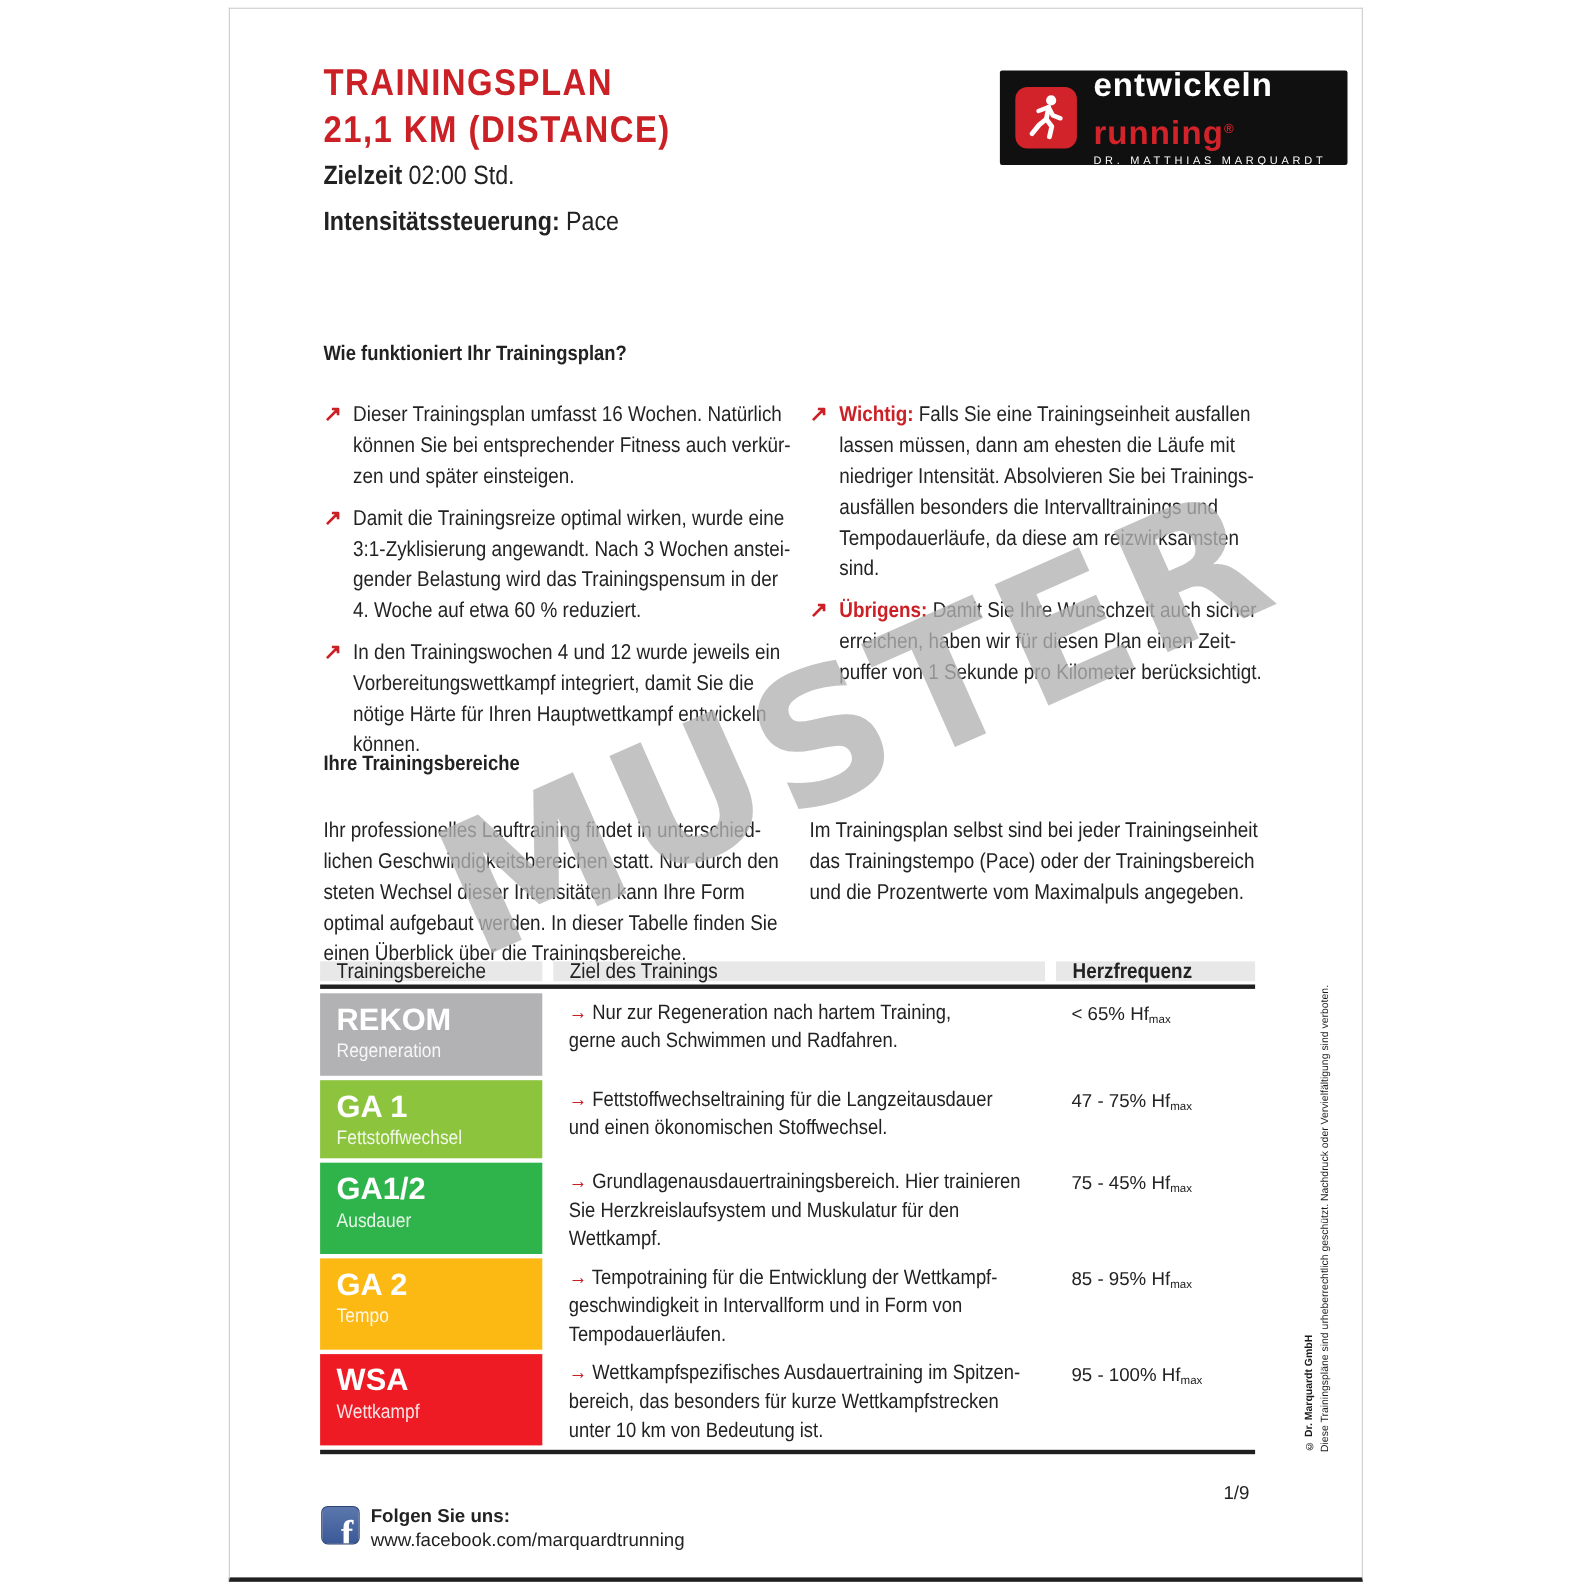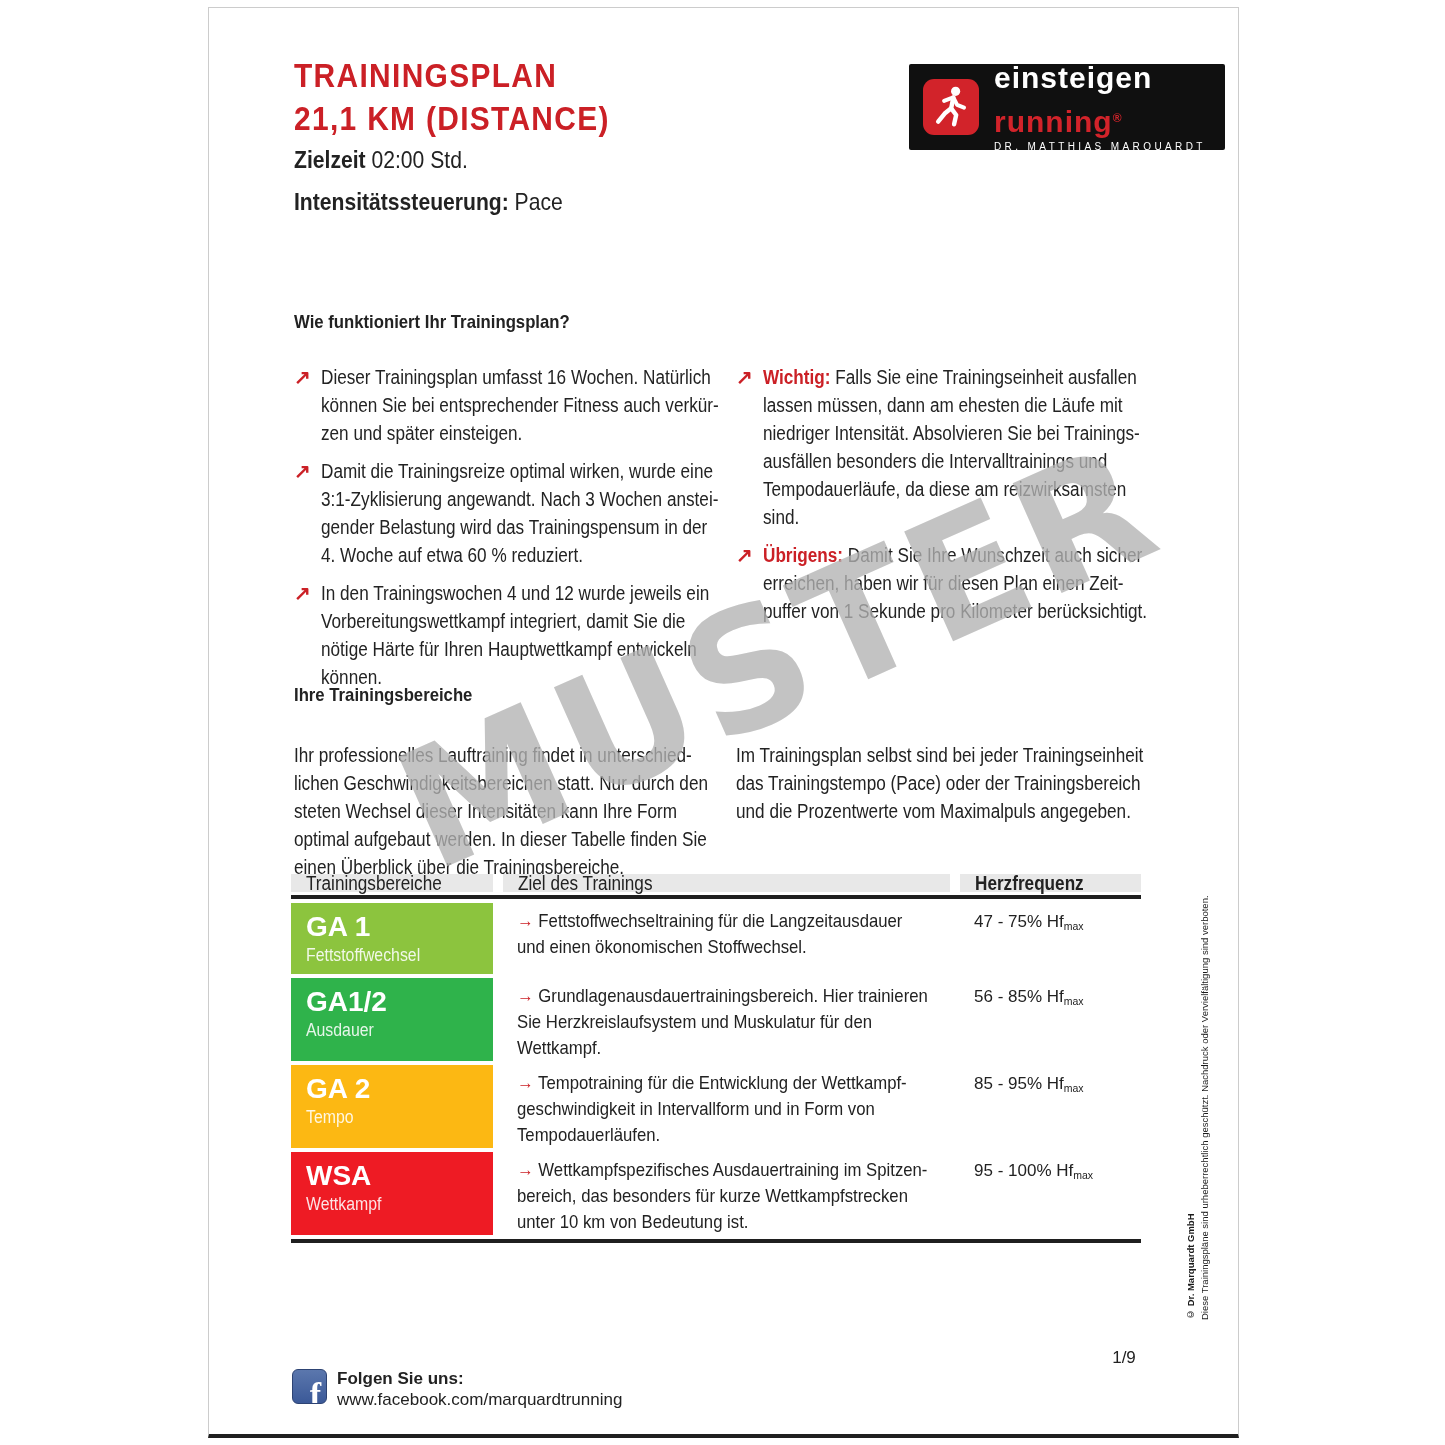--- a/index.html
+++ b/index.html
@@ -96,21 +96,21 @@
   <div class="abs logo">
     <div class="logo-icon">
       <svg viewBox="0 0 24 24" width="46" height="46" aria-hidden="true">
         <circle cx="14.4" cy="3.8" r="2.4" fill="#ffffff"></circle>
         <path d="M8.4 8.8 L13.2 7.0 L15.2 10.9 L18.8 12.3" stroke="#ffffff" stroke-width="2.1" fill="none" stroke-linecap="round" stroke-linejoin="round"></path>
         <path d="M13.2 7.0 L12.1 12.7 L14.7 16.2 L13.6 21.0" stroke="#ffffff" stroke-width="2.3" fill="none" stroke-linecap="round" stroke-linejoin="round"></path>
         <path d="M12.1 12.7 L8.7 15.4 L5.3 19.6" stroke="#ffffff" stroke-width="2.3" fill="none" stroke-linecap="round" stroke-linejoin="round"></path>
       </svg>
     </div>
     <div class="logo-text">
-      <div class="logo-b1">einsteigen</div>
+      <div class="logo-b1">entwickeln</div>
       <div class="logo-b2"><span>running</span><span class="logo-reg">®</span></div>
       <div class="logo-sub">DR. MATTHIAS MARQUARDT</div>
     </div>
   </div>
 
   <div class="abs h2 sec1-h"><span class="cond">Wie funktioniert Ihr Trainingsplan?</span></div>
 
   <div class="abs bullets-left">
     <div class="bullet">
         <span class="bullet-arrow">↗</span>
@@ -170,34 +170,40 @@
       <div class="thcell thc2">
           <span class="cond">Ziel des Trainings</span>
         </div>
       <div class="thcell thc3">
           <span class="cond">Herzfrequenz</span>
         </div>
     </div>
     <div class="rule"></div>
     <div class="tbody">
 
+      <div class="trow r0">
+        <div class="zone-cell" style="background-color: rgb(178, 178, 180);"><div class="zone-name">REKOM</div><div class="zone-sub cond">Regeneration</div></div>
+        <div class="desc-cell"><span class="dtext cond"><span class="darrow">→</span> <span>Nur zur Regeneration nach hartem Training,
+gerne auch Schwimmen und Radfahren.</span></span></div>
+        <div class="hf-cell"><span>&lt; 65% Hf</span><span class="hfsub">max</span></div>
+      </div>
 
       <div class="trow r1">
         <div class="zone-cell" style="background-color: rgb(140, 196, 62);"><div class="zone-name">GA 1</div><div class="zone-sub cond">Fettstoffwechsel</div></div>
         <div class="desc-cell"><span class="dtext cond"><span class="darrow">→</span> <span>Fettstoffwechseltraining für die Langzeitausdauer
 und einen ökonomischen Stoffwechsel.</span></span></div>
         <div class="hf-cell"><span>47 - 75% Hf</span><span class="hfsub">max</span></div>
       </div>
 
       <div class="trow r2">
         <div class="zone-cell" style="background-color: rgb(47, 179, 75);"><div class="zone-name">GA1/2</div><div class="zone-sub cond">Ausdauer</div></div>
         <div class="desc-cell"><span class="dtext cond"><span class="darrow">→</span> <span>Grundlagenausdauertrainingsbereich. Hier trainieren
 Sie Herzkreislaufsystem und Muskulatur für den
 Wettkampf.</span></span></div>
-        <div class="hf-cell"><span>56 - 85% Hf</span><span class="hfsub">max</span></div>
+        <div class="hf-cell"><span>75 - 45% Hf</span><span class="hfsub">max</span></div>
       </div>
 
       <div class="trow r3">
         <div class="zone-cell" style="background-color: rgb(252, 184, 19);"><div class="zone-name">GA 2</div><div class="zone-sub cond">Tempo</div></div>
         <div class="desc-cell"><span class="dtext cond"><span class="darrow">→</span> <span>Tempotraining für die Entwicklung der Wettkampf-
 geschwindigkeit in Intervallform und in Form von
 Tempodauerläufen.</span></span></div>
         <div class="hf-cell"><span>85 - 95% Hf</span><span class="hfsub">max</span></div>
       </div>
 

